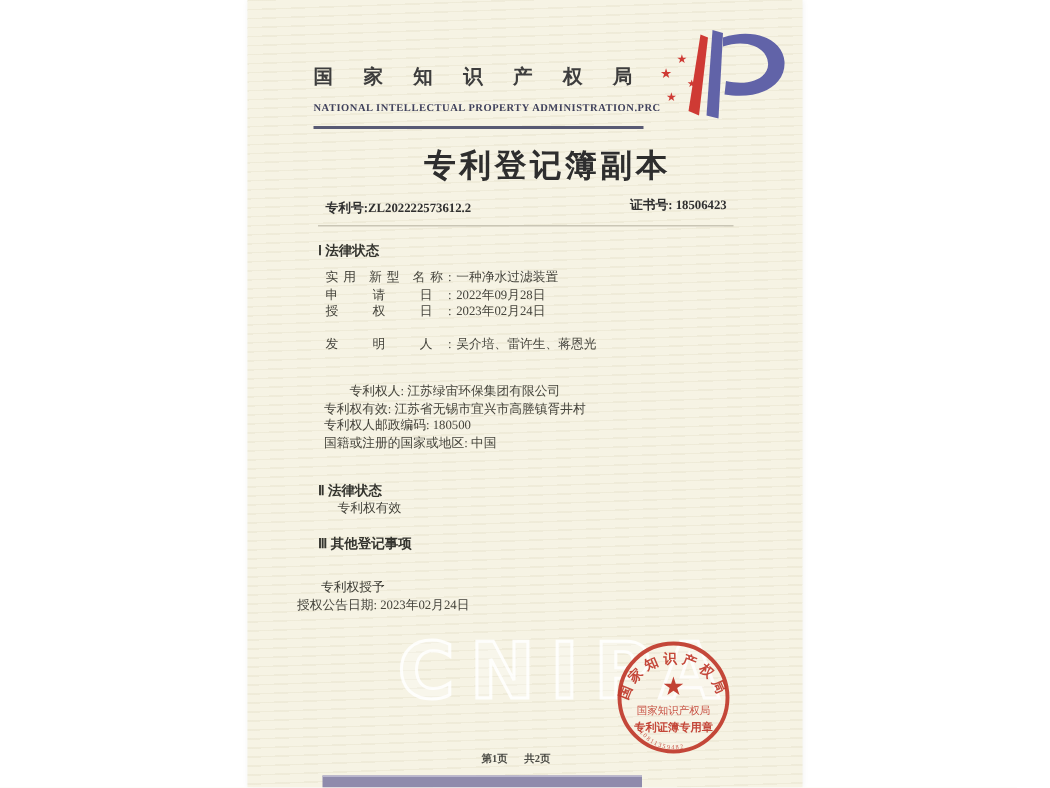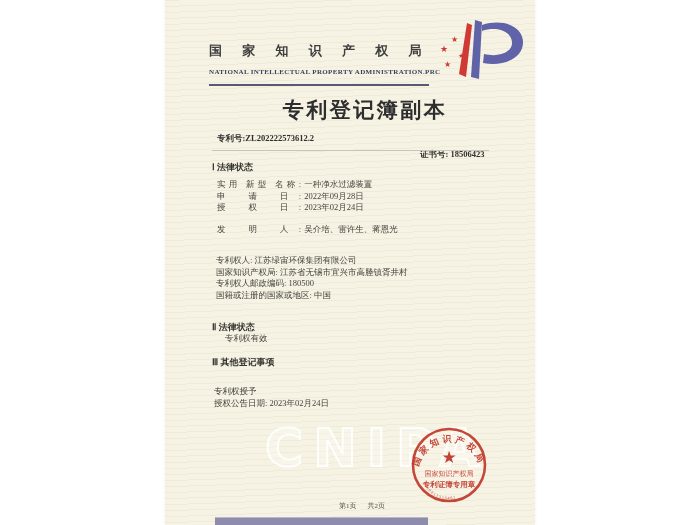--- a/index.html
+++ b/index.html
@@ -21,21 +21,21 @@
   .header-rule { position:absolute; left:44px; top:84px; width:220px; height:2px;
                  background:#585a74; }
   .logo { position:absolute; left:272px; top:16px; }
 
   .doc-title { position:absolute; left:15px; top:96px; width:370px; text-align:center;
                font-size:21px; font-weight:700; letter-spacing:2.5px; color:#2e2e2e;
                white-space:nowrap; }
 
   .num-patent { position:absolute; left:52px; top:133px; font-size:8.5px; font-weight:700;
                 color:#2f2f2f; white-space:nowrap; }
-  .num-cert   { position:absolute; left:255px; top:149px; font-size:8.5px; font-weight:700;
+  .num-cert   { position:absolute; left:255px; top:131px; font-size:8.5px; font-weight:700;
                 color:#2f2f2f; white-space:nowrap; }
   .num-rule { position:absolute; left:47px; top:150px; width:277px; height:1px;
               background:#cac6b5; }
 
   .sec-heading { position:absolute; font-size:9px; font-weight:700; color:#35352f;
                  white-space:nowrap; }
   .body-line { position:absolute; font-size:8.5px; color:#45443c; white-space:nowrap; }
 
   .field-row { position:absolute; left:52px; font-size:8.5px; color:#45443c;
                white-space:nowrap; }
@@ -44,22 +44,22 @@
   .fvalue { display:inline-block; margin-left:1px; }
 
   .watermark { position:absolute; left:100px; top:418px; font-size:52px; font-weight:700;
                letter-spacing:10px; white-space:nowrap;
                font-family:"DejaVu Sans", sans-serif;
                color:rgba(255,255,255,0.28);
                -webkit-text-stroke:2px rgba(255,255,255,0.85); z-index:1; }
 
   .seal { position:absolute; left:244px; top:425px; z-index:3; }
 
-  .footer { position:absolute; left:174px; top:501px; display:flex; gap:11px;
-            font-size:7px; color:#4c4c46; z-index:2; }
+  .footer { position:absolute; left:156px; top:501px; display:flex; gap:11px;
+            font-size:7px; color:#4c4c46; z-index:2;font-weight:bold; }
 
   .purple-bar { position:absolute; left:50px; top:517px; width:213px; height:8px;
                 background:#8f8bac; border-top:1px solid #b9b6ce; }
 
   .z2 { z-index:2; }
 </style>
 </head>
 <body>
 
 <div class="stage">
@@ -98,31 +98,31 @@
     </div>
     <div class="field-row" style="top:202px;">
       <span class="flabel">授 权 日:</span>
       <span class="fvalue">2023年02月24日</span>
     </div>
     <div class="field-row" style="top:224px;">
       <span class="flabel">发 明 人:</span>
       <span class="fvalue">吴介培、雷许生、蒋恩光</span>
     </div>
 
-    <div class="body-line" style="left:51px; top:255px;text-align:center;">专利权人: 江苏绿宙环保集团有限公司</div>
-    <div class="body-line" style="left:51px; top:267px;">国家知识产权局: 江苏省无锡市宜兴市高塍镇胥井村</div>
+    <div class="body-line" style="left:68px; top:255px;text-align:center;">专利权人: 江苏绿宙环保集团有限公司</div>
+    <div class="body-line" style="left:51px; top:267px;">专利权有效: 江苏省无锡市宜兴市高塍镇胥井村</div>
     <div class="body-line" style="left:51px; top:278px;">专利权人邮政编码: 180500</div>
     <div class="body-line" style="left:51px; top:290px;">国籍或注册的国家或地区: 中国</div>
 
     <div class="sec-heading" style="left:47px; top:321px;">Ⅱ 法律状态</div>
     <div class="body-line" style="left:60px; top:333px;">专利权有效</div>
 
     <div class="sec-heading" style="left:47px; top:356px;">Ⅲ 其他登记事项</div>
     <div class="body-line" style="left:49px; top:386px; font-weight:400; color:#3a3a33;">专利权授予</div>
-    <div class="body-line" style="left:49px; top:398px;">授权公告日期: 2023年02月24日</div>
+    <div class="body-line" style="left:33px; top:398px;">授权公告日期: 2023年02月24日</div>
 
     <div class="watermark">CNIPA</div>
 
     <svg class="seal" width="80" height="80" viewBox="0 0 80 80">
       <defs>
         <path id="sealTopArc" d="M 9,48 A 31,31 0 1 1 71,48"></path>
         <path id="sealBottomArc" d="M 13,54 A 28,28 0 0 0 67,54"></path>
       </defs>
       <circle cx="40" cy="40" r="36" fill="rgba(255,245,240,0.08)" stroke="#c0392b" stroke-width="2.6" opacity="0.92"></circle>
       <text font-size="9" font-weight="700" fill="#c0392b" opacity="0.92" letter-spacing="3">

